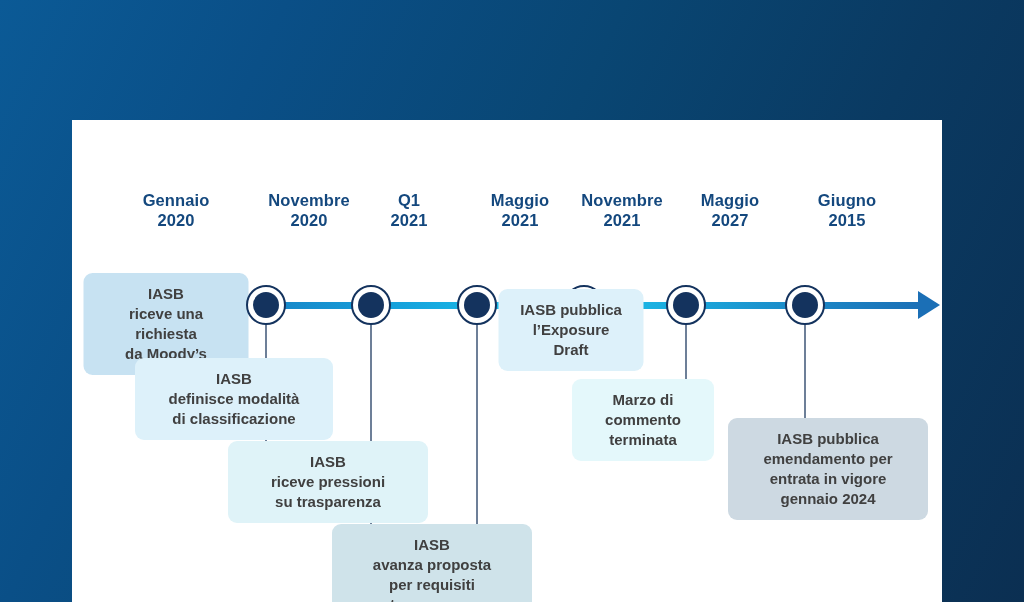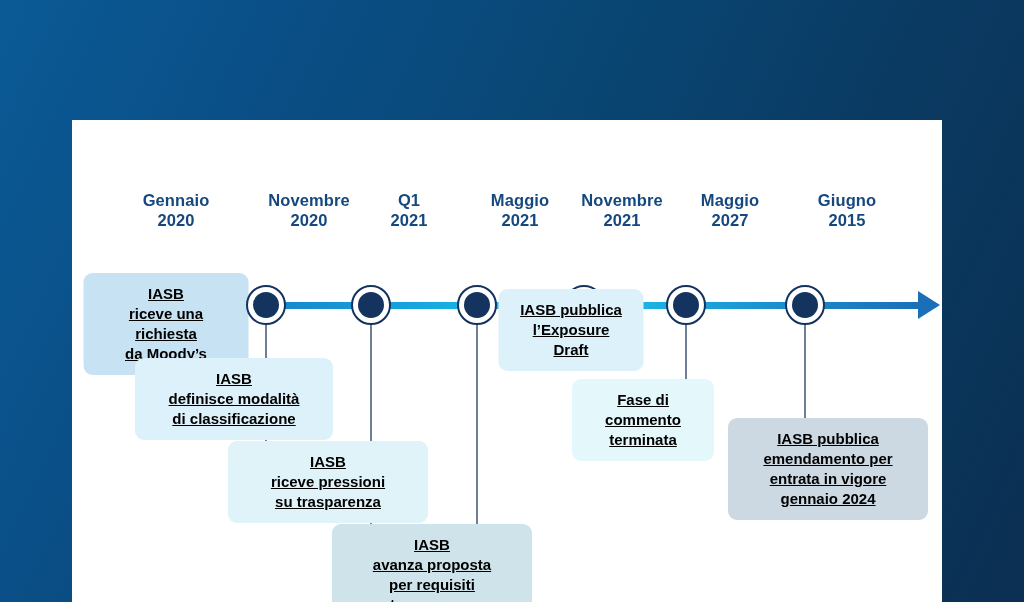--- a/index.html
+++ b/index.html
@@ -113,31 +113,30 @@
     border-radius: 50%;
     background: #14335e;
     transform: translate(-50%, -50%);
   }
 
   
   .callout {
     position: absolute;
     transform: translateX(-50%);
     border-radius: 9px;
-    color: #000000;
+    color: #404040;
     font-weight: bold;
     font-size: 15px;
     line-height: 1.34;
     text-align: center;
     display: flex;
     align-items: center;
     justify-content: center;
     padding: 11px 16px;
     box-sizing: border-box;
-    text-decoration: underline;
   }
   .callout span { display: block; white-space: pre-line; }
 </style>
 </head>
 <body>
 
 <div id="stage">
   <div id="card">
 
     <div class="axis-line"></div>
@@ -222,21 +221,21 @@
           <div>Maggio</div>
           <div>2027</div>
         </div>
         <div class="connector" style="left: 614px; top: 195px; height: 131px;"></div>
         <div class="connector-dot" style="left: 614px; top: 326px;"></div>
         <div class="marker" style="left: 614px; top: 185px;">
           <div class="ring"></div>
           <div class="dot"></div>
         </div>
         <div class="callout" style="left: 571px; top: 259px; width: 142px; min-height: 62px; background: rgb(228, 248, 251);">
-          <span>Fase di
+          <span>Marzo di
 commento
 terminata</span>
         </div>
         <div class="date-label" style="left: 775px; top: 70px;">
           <div>Giugno</div>
           <div>2015</div>
         </div>
         <div class="connector" style="left: 733px; top: 195px; height: 171px;"></div>
         <div class="connector-dot" style="left: 733px; top: 366px;"></div>
         <div class="marker" style="left: 733px; top: 185px;">

